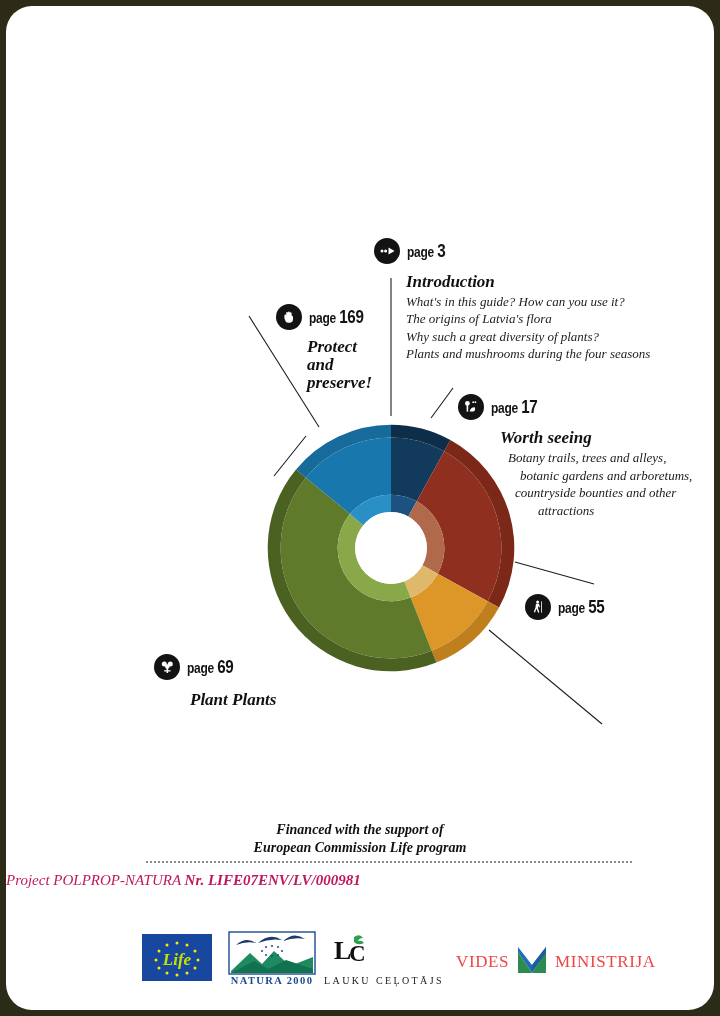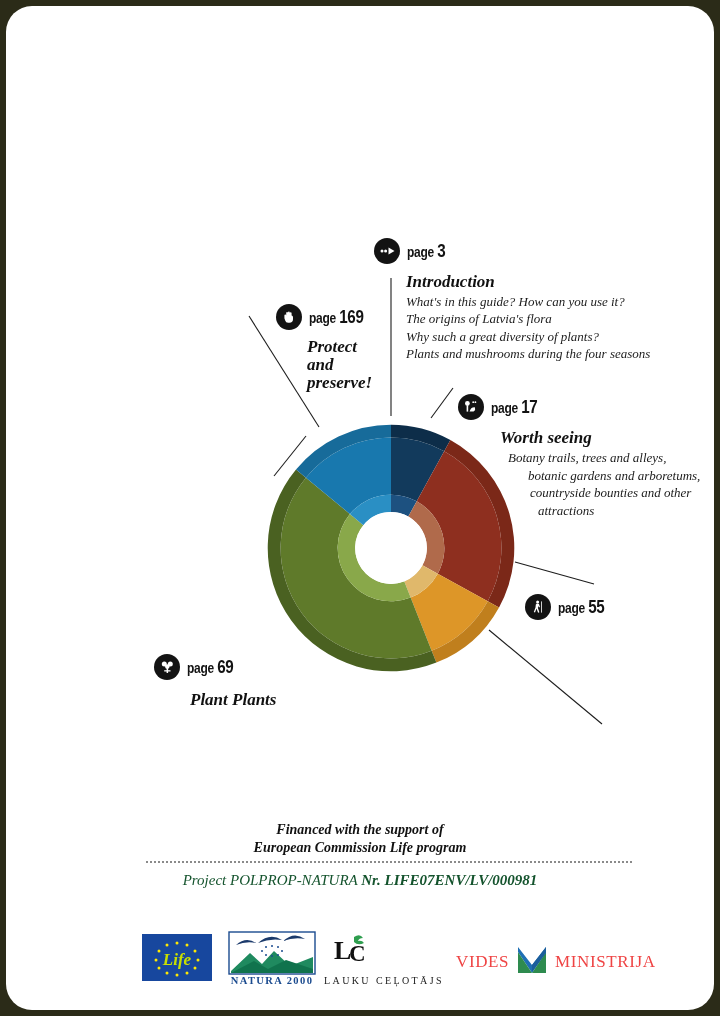--- a/index.html
+++ b/index.html
@@ -69,22 +69,22 @@
   #sec-introduction .sec-lines { margin-left:32px; }
 
   
   #sec-protect { left:270px; top:298px; width:120px; }
   #sec-protect .sec-title { margin:8px 0 0 31px; }
 
   
   #sec-worth { left:452px; top:388px; }
   #sec-worth .sec-title { margin:9px 0 2px 42px; }
   #sec-worth .sec-lines { margin-left:50px; line-height:1.36; }
-  #sec-worth .l2 { margin-left:20px; }
-  #sec-worth .l3 { margin-left:22px; }
+  #sec-worth .l2 { margin-left:12px; }
+  #sec-worth .l3 { margin-left:7px; }
   #sec-worth .l4 { margin-left:30px; }
 
   
   #sec-routes { left:519px; top:588px; width:185px; }
   #sec-routes .sec-title { margin:9px 0 0 33px; }
 
   
   #sec-plant { left:148px; top:648px; }
   #sec-plant .sec-title { margin:11px 0 0 36px; }
 
@@ -93,23 +93,23 @@
     position:absolute; left:0; top:815px; width:708px; text-align:center;
     font-family:"Liberation Serif", serif;
     font-weight:bold; font-style:italic; font-size:14px;
     color:#111; line-height:1.3;
   }
   #footer-dots {
     position:absolute; left:140px; top:855px; width:486px;
     border-top:2px dotted #8a8a8a;
   }
   #footer-project {
-    position:absolute; left:0; top:866px; width:708px; text-align:center;
-    font-family:"Liberation Serif", serif;
-    font-style:italic; font-size:15px; color:#14532d;
+    position:absolute; left:0; top:866px; width:708px; 
+    font-family:"Liberation Serif", serif;
+    font-style:italic; font-size:15px; color:#be185d;
   }
   #footer-project b { font-weight:bold; }
 
   
   #logos { position:absolute; left:0; top:925px; width:708px; height:70px; }
   .logo { position:absolute; }
   #logo-life { left:136px; top:3px; }
   #logo-natura { left:222px; top:0px; }
   #logo-lauku { left:318px; top:2px; }
   #logo-vides { left:450px; top:12px; }

